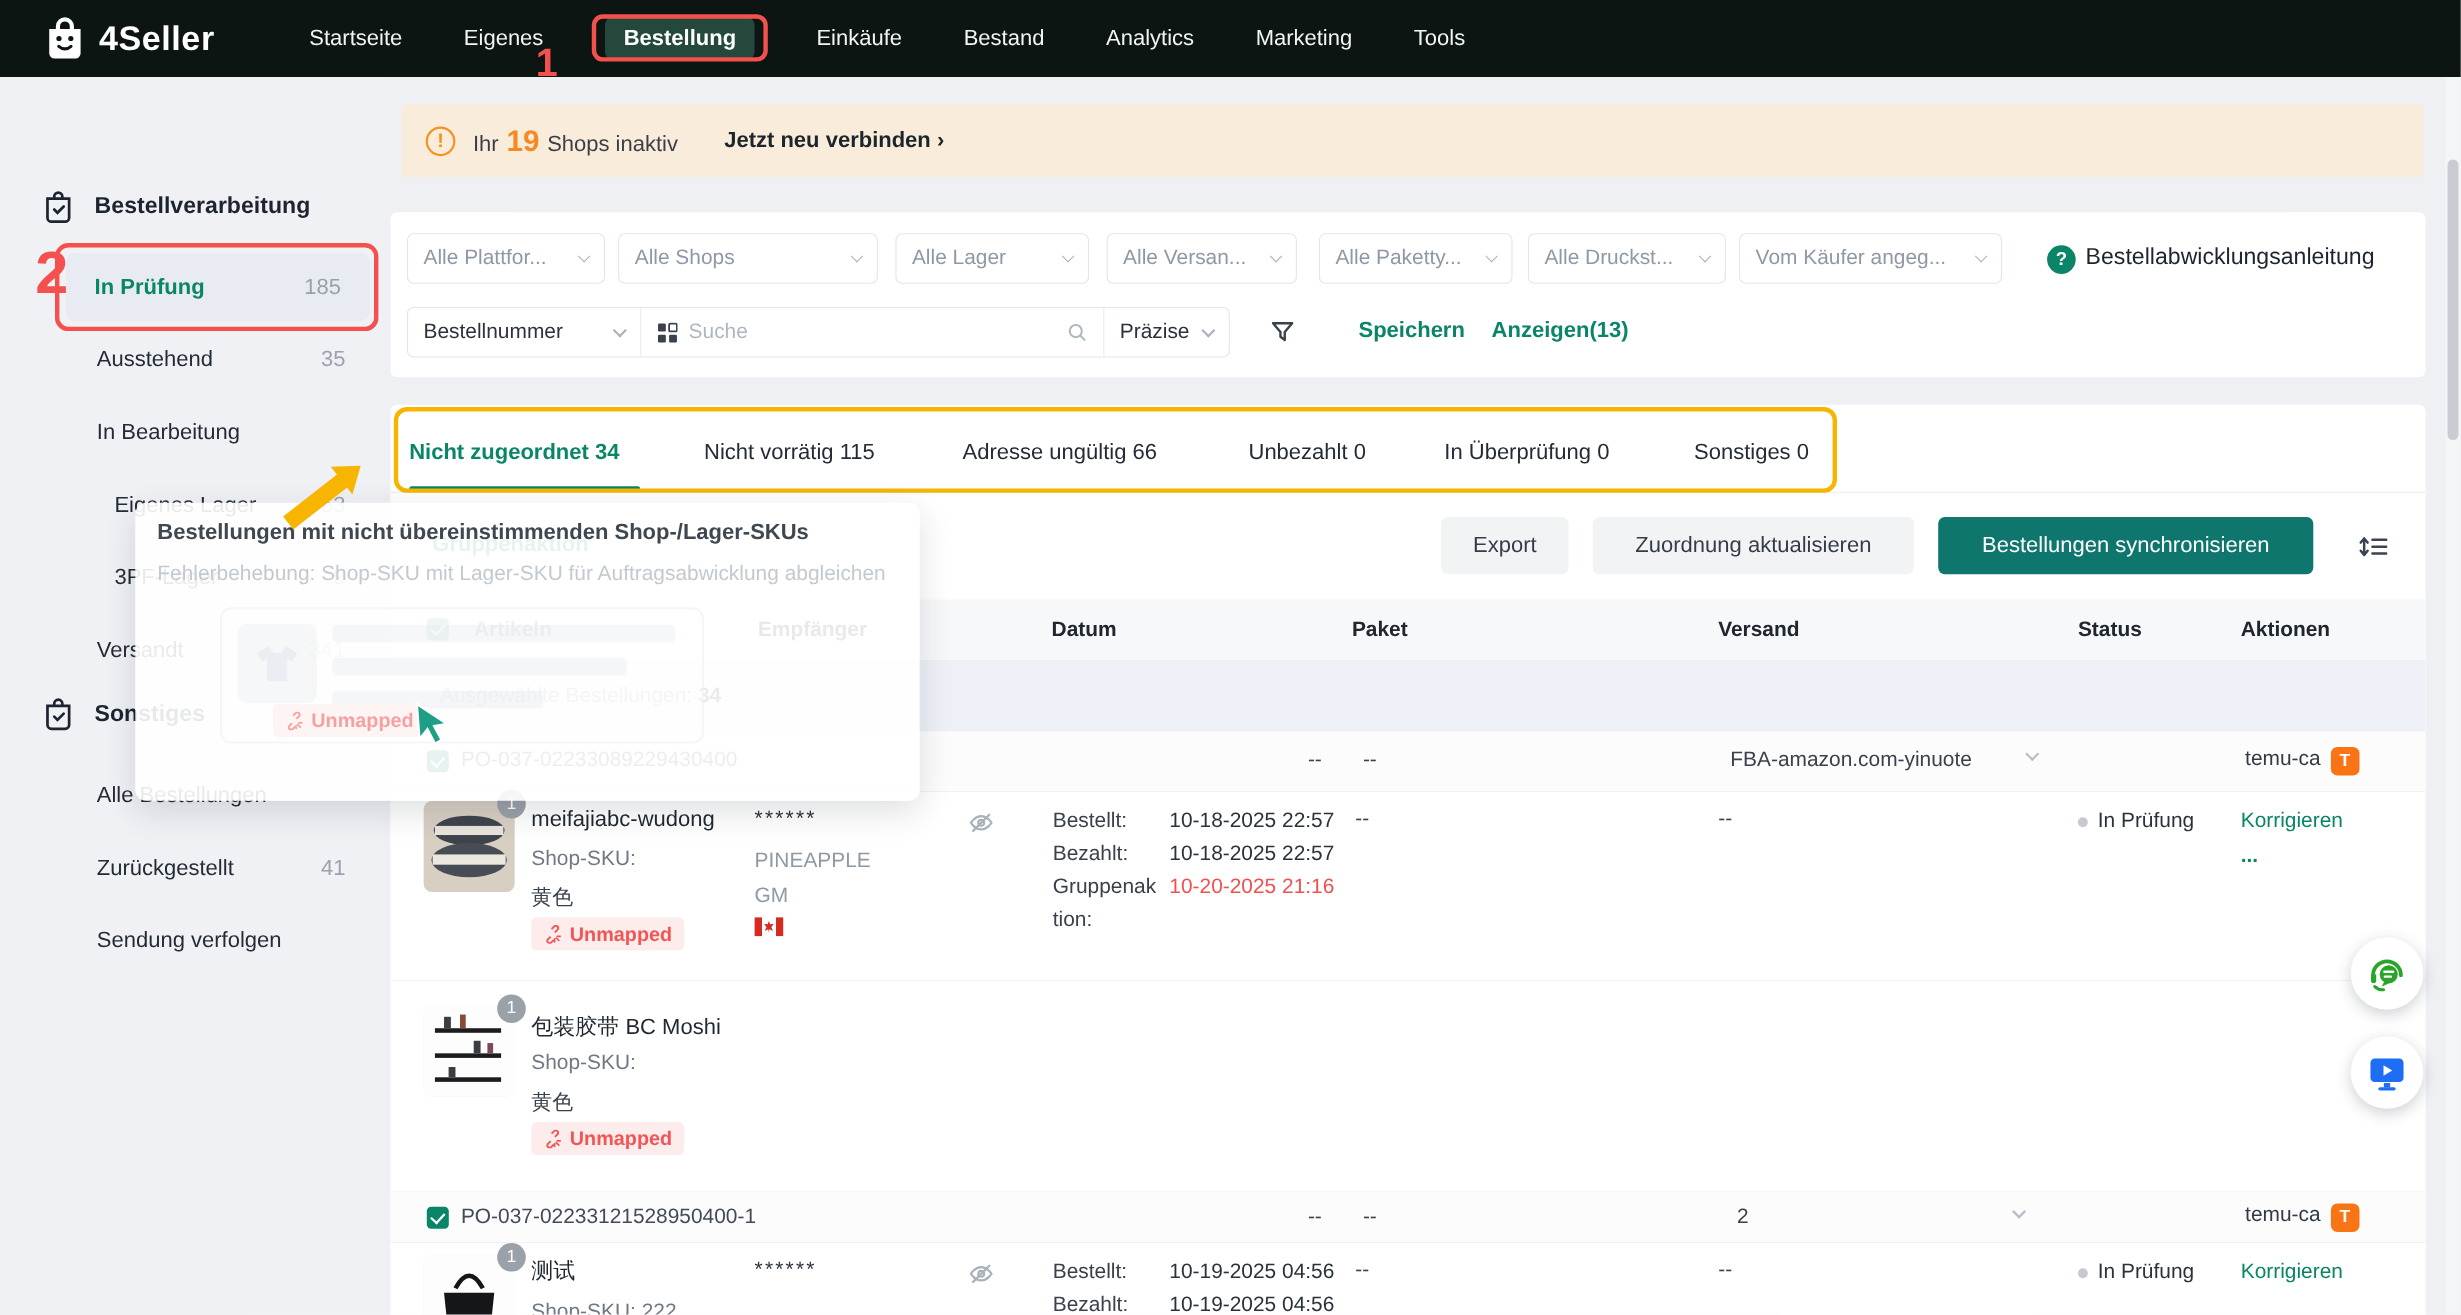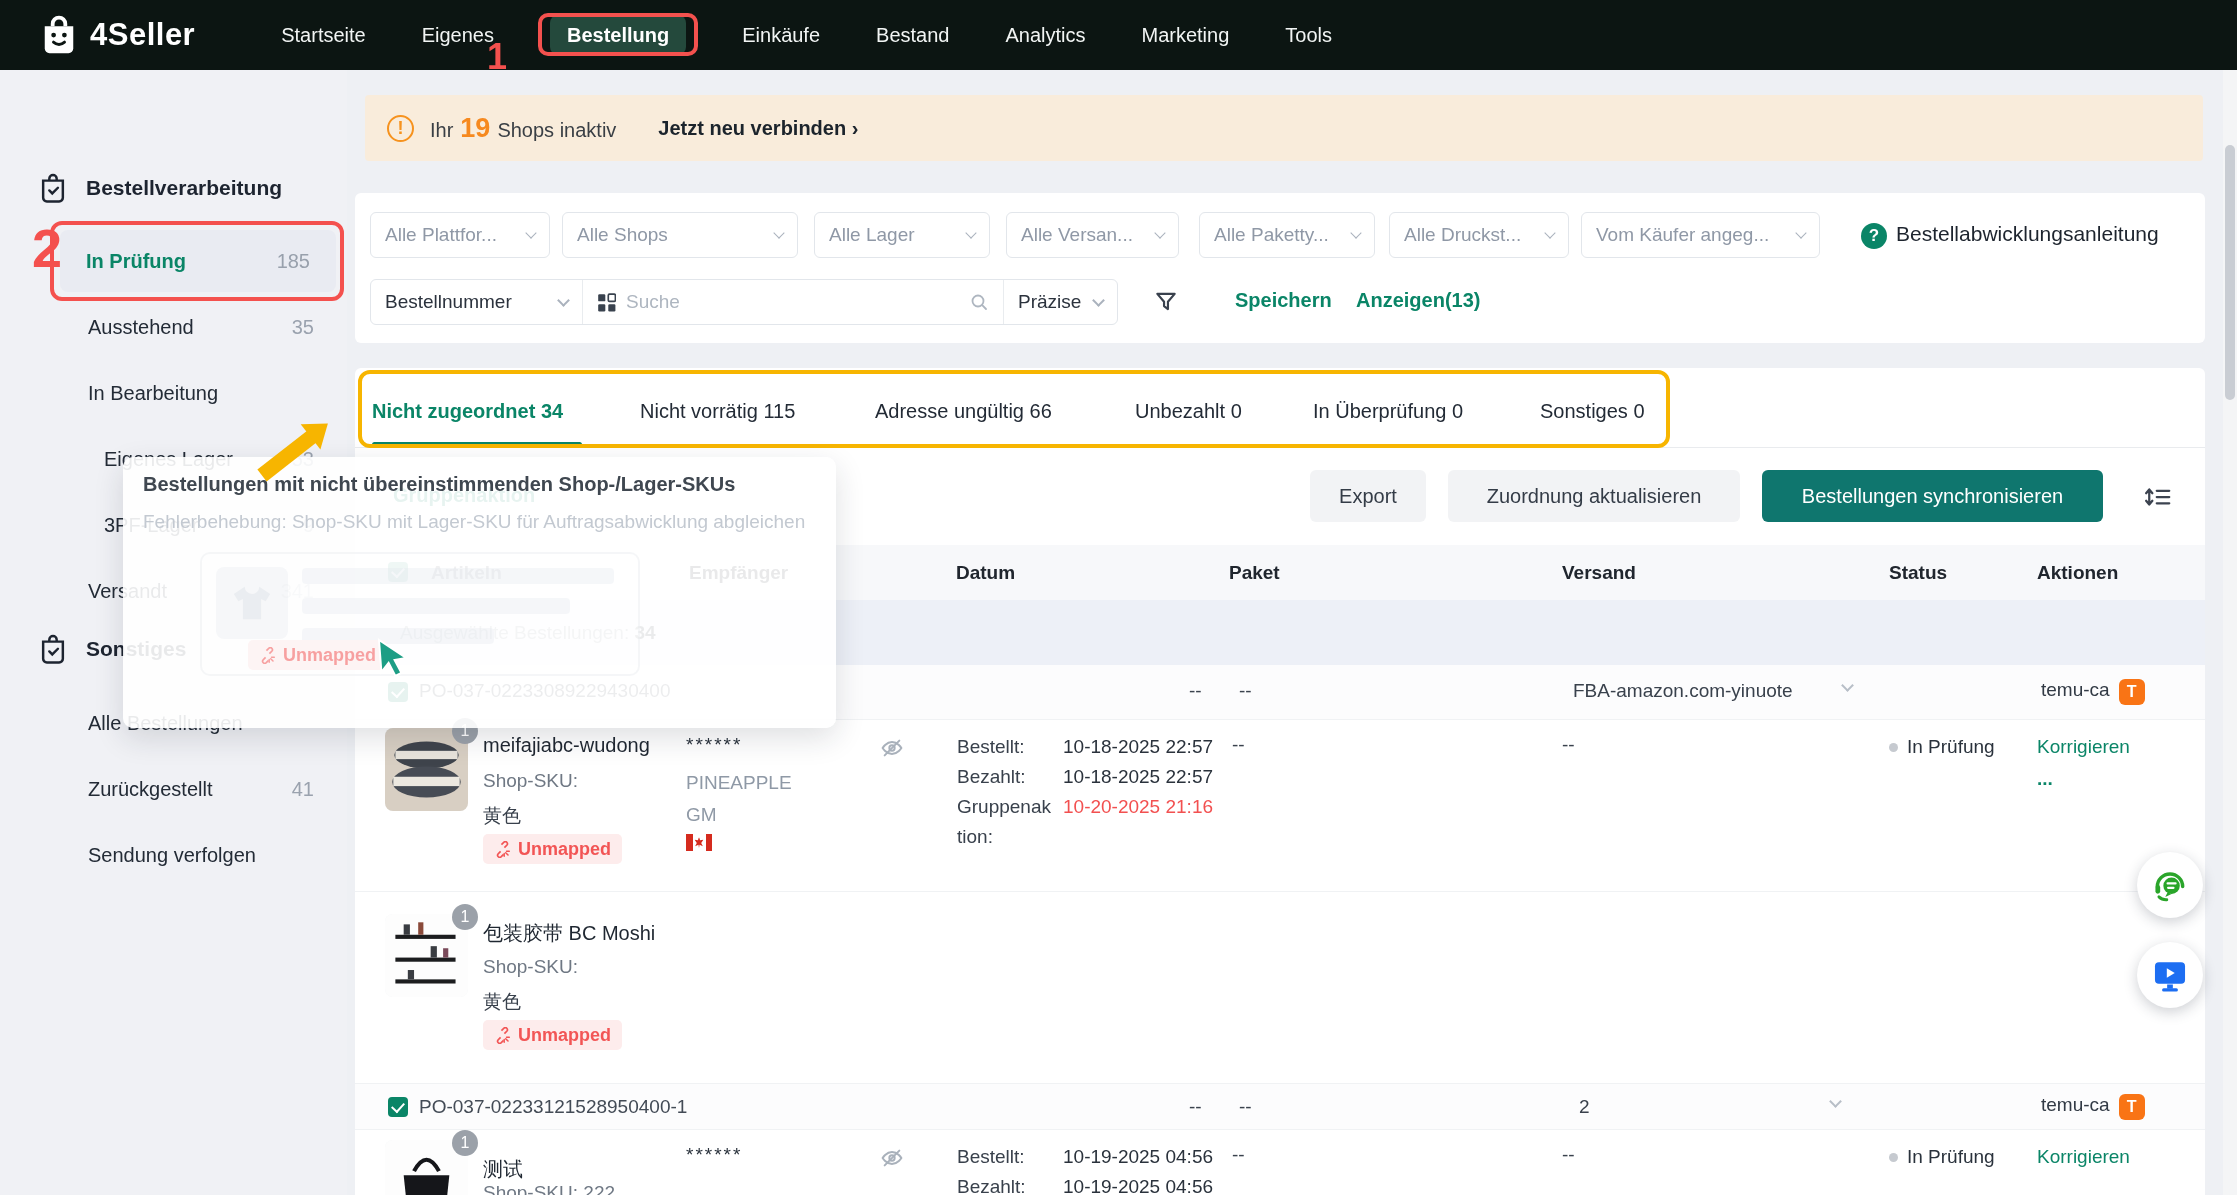--- a/index.html
+++ b/index.html
@@ -418,21 +418,21 @@
 
   <div class="drow" style="top:762px;height:120px;border-bottom:0">
     <div class="thumb" style="top:10px">
       <svg width="83" height="83" viewBox="0 0 80 80">
           <rect width="80" height="80" fill="#fdfdfd"></rect>
           <path d="M28 30q12-22 24 0" fill="none" stroke="#15161a" stroke-width="4"></path>
           <path d="M18 34h44l-4 38H22z" fill="#15161a"></path>
         </svg>
       <span class="qty">1</span>
     </div>
-    <span class="pname" style="top:26px">测试</span>
+    <span class="pname" style="top:12px">测试</span>
     <span class="pgray" style="top:52px">Shop-SKU: 222</span>
     <span class="rcpt" style="top:14px;color:#2a323c;letter-spacing:2px">******</span>
     <svg class="abs" style="left:525px;top:16px" width="24" height="24" viewBox="0 0 18 18">
         <path d="M2 9s2.6-4.5 7-4.5S16 9 16 9s-2.6 4.5-7 4.5S2 9 2 9z" fill="none" stroke="#a9b1bb" stroke-width="1.5"></path>
         <circle cx="9" cy="9" r="2" fill="none" stroke="#a9b1bb" stroke-width="1.5"></circle>
         <path d="M3.5 14.5l11-11" stroke="#a9b1bb" stroke-width="1.5" stroke-linecap="round"></path>
       </svg>
     <div class="dates" style="top:12px">
       <div class="dline">
           <span class="lb">Bestellt:</span>

